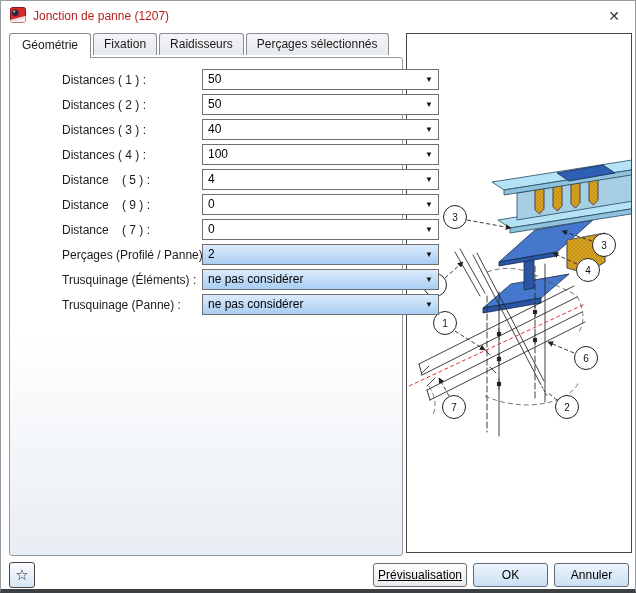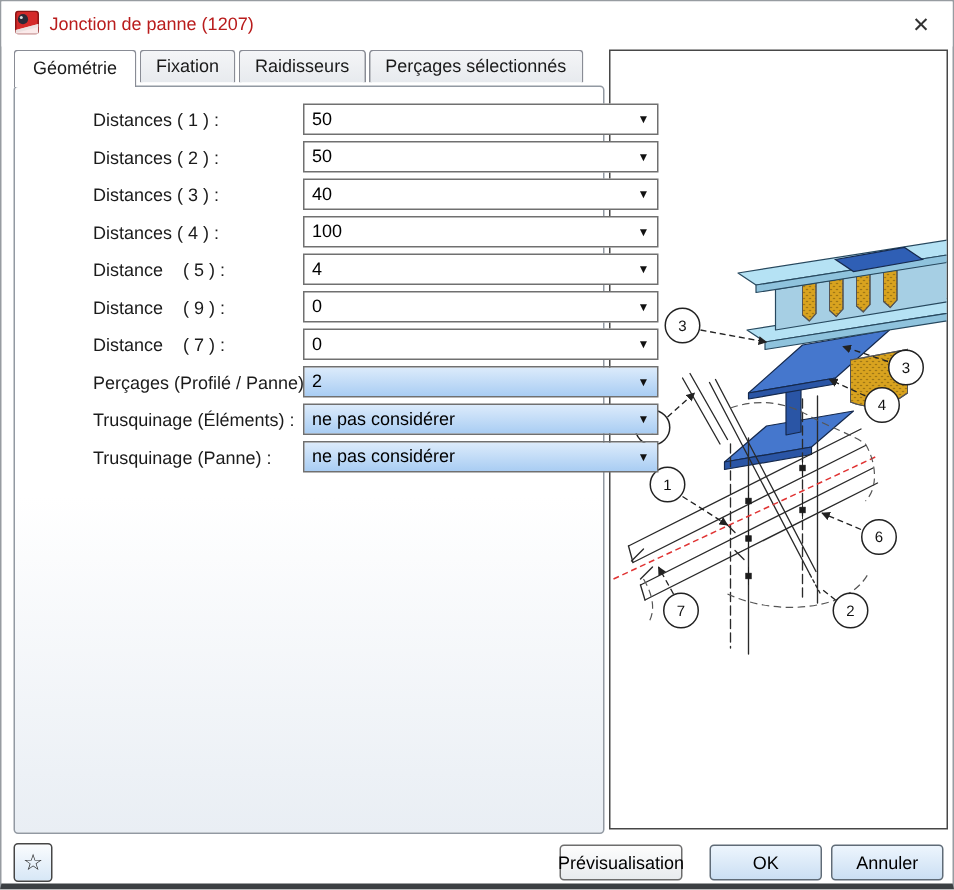--- a/index.html
+++ b/index.html
@@ -32,21 +32,21 @@
   .combo-arrow{position:absolute;right:5px;top:0;height:19px;line-height:19px;font-size:8px;color:#111;}
   
   .preview{position:absolute;left:405px;top:32px;width:226px;height:520px;box-sizing:border-box;
     border:1px solid #474747;background:#fff;z-index:1;}
   
   .fav-btn{position:absolute;left:8px;top:561px;width:26px;height:26px;box-sizing:border-box;
     border:1px solid #464646;border-radius:3px;background:linear-gradient(180deg,#fafcfe 0%,#d7e7f6 100%);
     display:flex;align-items:center;justify-content:center;font-size:15px;color:#222;}
   .btn{position:absolute;top:562px;height:24px;box-sizing:border-box;border:1px solid #5f6b77;
     border-radius:3px;font-size:12px;color:#000;display:flex;align-items:center;justify-content:center;}
-  .btn.plain{left:372px;width:82px;background:linear-gradient(180deg,#fdfdfd 0%,#e8ebee 100%);border-color:#6d6d6d;}
+  .btn.plain{left:372px;width:94px;background:linear-gradient(180deg,#fdfdfd 0%,#e8ebee 100%);border-color:#6d6d6d;text-decoration:underline;}
   .btn.blue-ok{left:472px;width:75px;background:linear-gradient(180deg,#edf5fd 0%,#cbdff3 100%);}
   .btn.blue-cancel{left:553px;width:75px;background:linear-gradient(180deg,#edf5fd 0%,#cbdff3 100%);}
   svg text{font-family:"Liberation Sans", sans-serif;}
 </style>
 </head>
 <body>
 
 <div class="window">
 
   <div class="titlebar">

